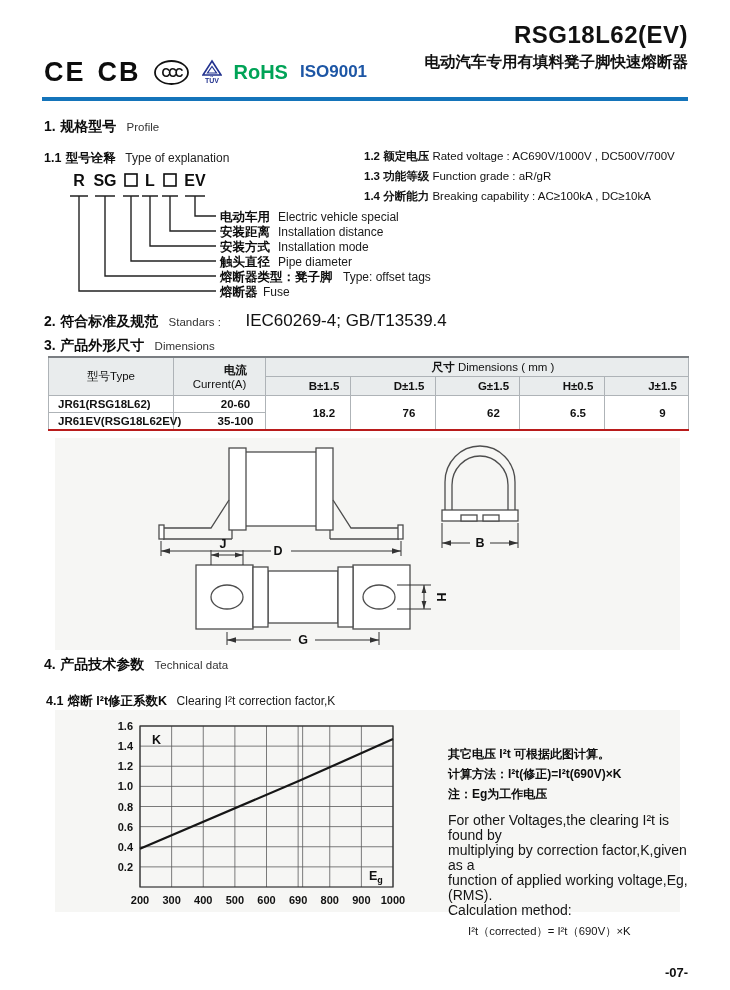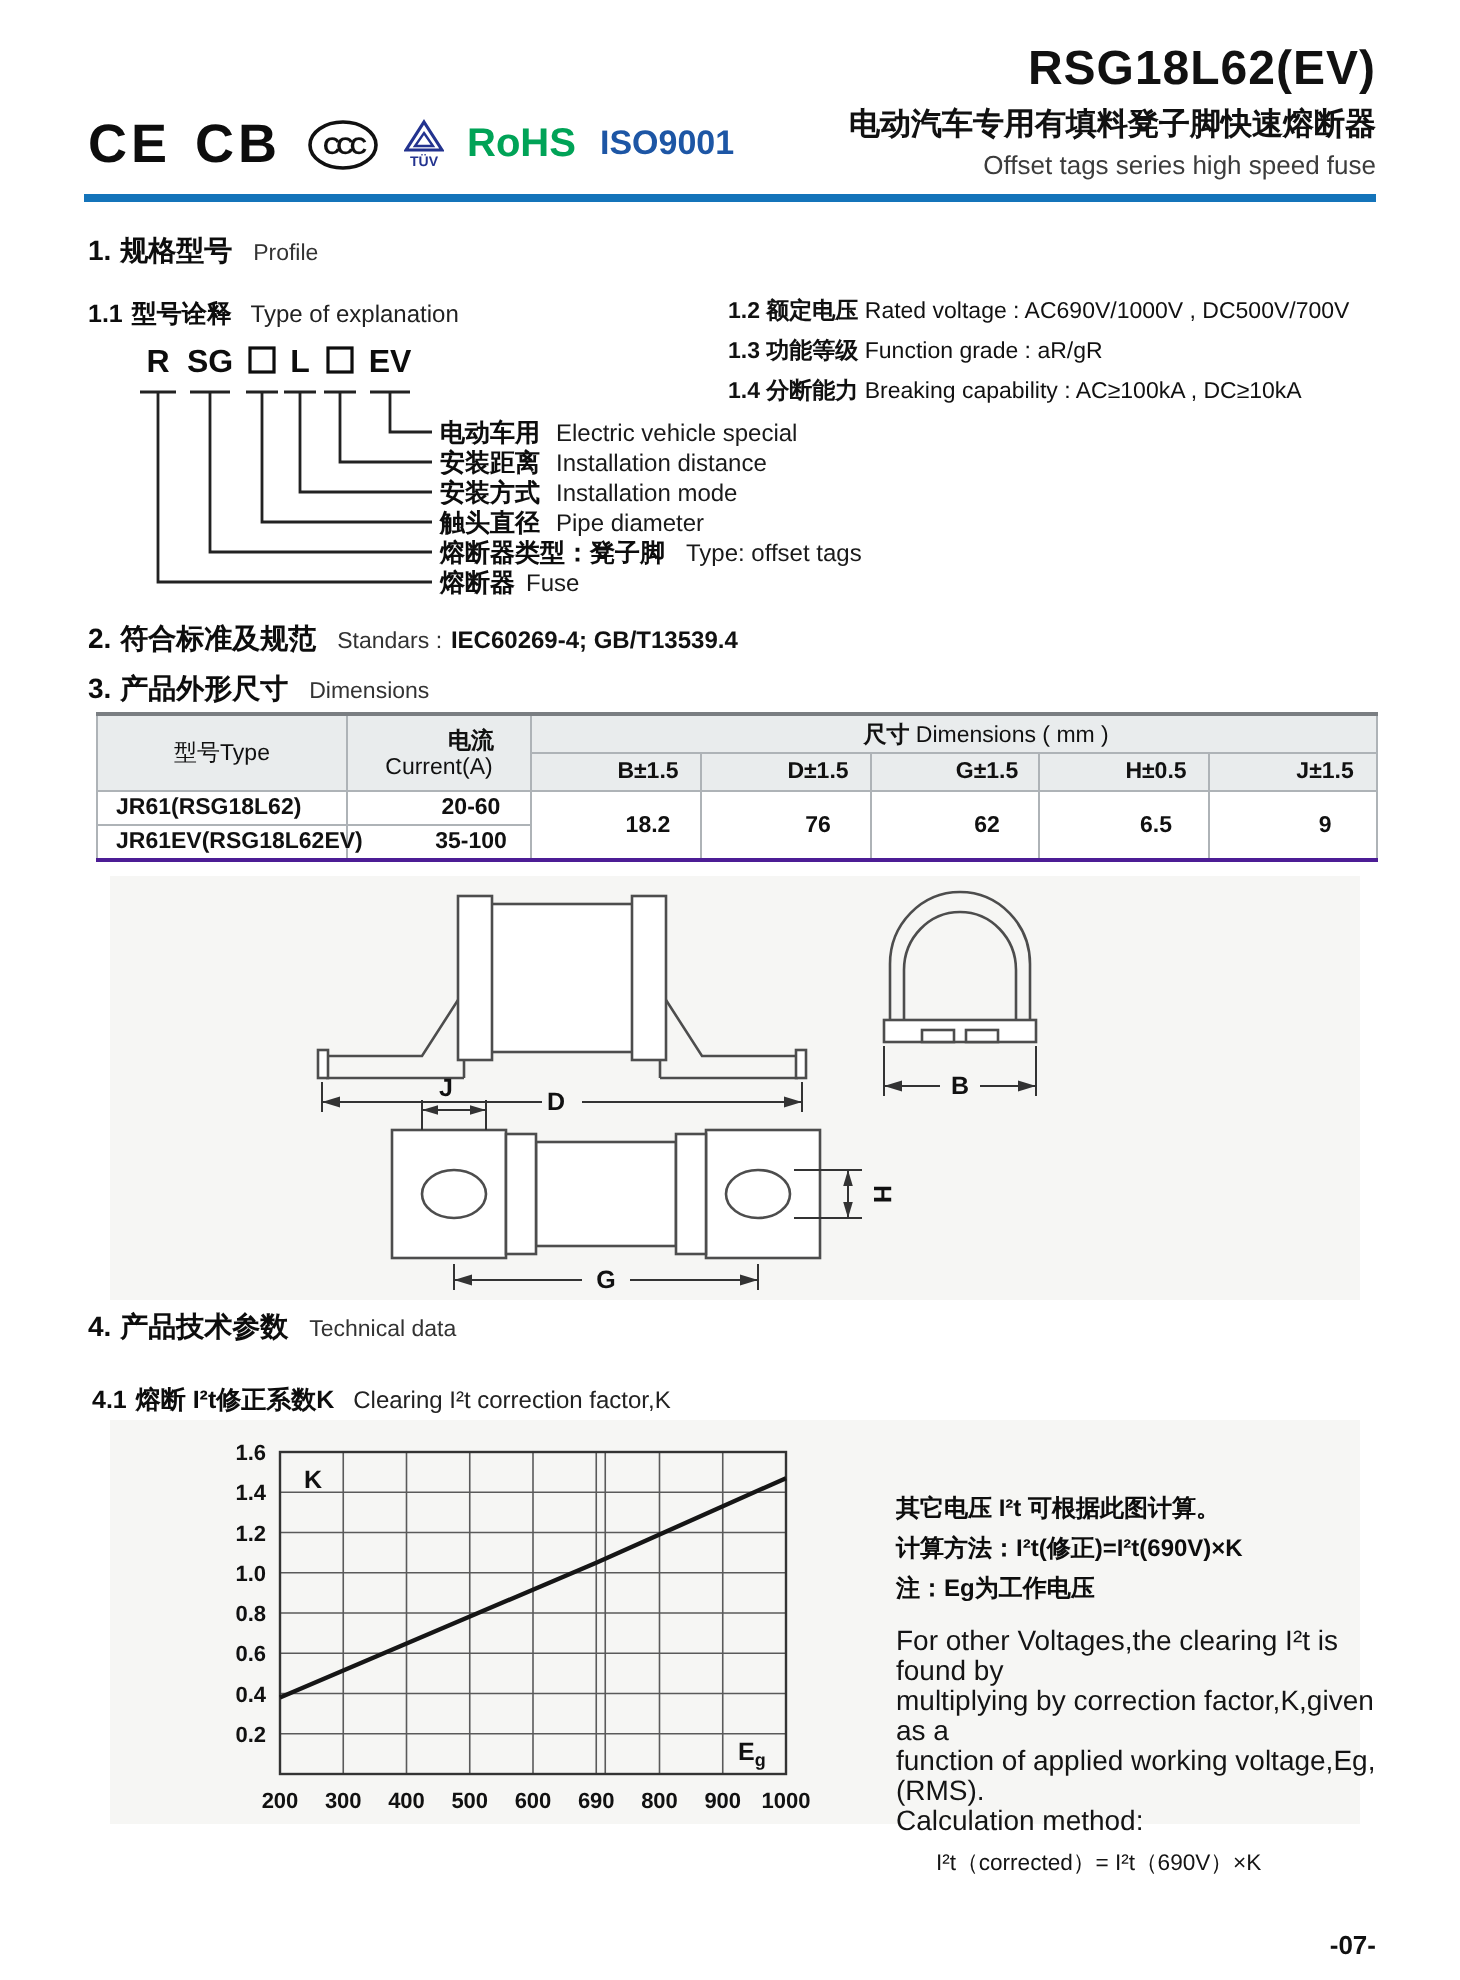--- a/index.html
+++ b/index.html
@@ -17,27 +17,27 @@
   .model-name{font-size:24px;font-weight:800;letter-spacing:.5px;}
   .subtitle-zh{font-size:15.5px;font-weight:800;margin-top:3px;}
   .subtitle-en{font-size:13px;color:#3c3c3c;margin-top:2px;}
   .header-rule{left:42px;top:97px;width:646px;height:4px;background:#1474ba;}
   
   .hnum,.hzh{font-weight:800;color:#0d0d0d;}
   .h-main .hnum,.h-main .hzh{font-size:14px;}
   .h-main .hen{font-size:11.5px;color:#333;margin-left:6px;}
   .h-sub .hnum,.h-sub .hzh{font-size:12.5px;}
   .h-sub .hen{font-size:12px;color:#222;margin-left:5px;}
-  .std-value{font-size:12px;font-weight:700;margin-left:0;}
+  .std-value{font-size:17px;font-weight:400;margin-left:20px;}
   
   .specs{left:364px;top:146px;font-size:11.5px;line-height:20px;white-space:nowrap;}
   .specs b{font-weight:800;}
   
   table.dims{left:48px;top:356px;position:absolute;width:640px;border-collapse:collapse;table-layout:fixed;
-    font-size:11.5px;border-top:2px solid #7a7e82;border-bottom:2px solid #4c1d95;}
+    font-size:11.5px;border-top:2px solid #7a7e82;border-bottom:2px solid #b91c1c;}
   table.dims th,table.dims td{border:1px solid #aeb3b7;text-align:center;padding:0;height:18px;}
   table.dims th{background:#e9eced;font-weight:400;}
   table.dims .b{font-weight:700;padding-left:32px;}
   table.dims td.typecell{text-align:left;padding-left:9px;font-weight:700;}
   table.dims tr.body td{height:16px;background:#fff;}
   
   .panel{background:#f6f6f4;}
   .draw-panel{left:55px;top:438px;width:625px;height:212px;}
   .chart-panel{left:55px;top:710px;width:625px;height:202px;}
   
@@ -82,21 +82,20 @@
       <path d="M10 7.5 L14.5 14 H5.5 Z" fill="none" stroke="#23338f" stroke-width="1.2"></path>
       <text x="10" y="24" text-anchor="middle" style="font:800 7px 'Liberation Sans',sans-serif" fill="#23338f">TÜV</text>
     </svg>
     <span class="cert-rohs">RoHS</span>
     <span class="cert-iso">ISO9001</span>
   </div>
 
   <div class="abs title-block">
     <div class="model-name">RSG18L62(EV)</div>
     <div class="subtitle-zh">电动汽车专用有填料凳子脚快速熔断器</div>
-    <div class="subtitle-en">Offset tags series high speed fuse</div>
   </div>
   <div class="abs header-rule"></div>
 
   <div class="abs h-main" style="left:44px;top:117px;">
     <span class="hnum">1.</span>
     <span class="hzh">规格型号</span>
     <span class="hen">Profile</span>
   </div>
   <div class="abs h-sub" style="left:44px;top:148px;">
     <span class="hnum">1.1</span>

